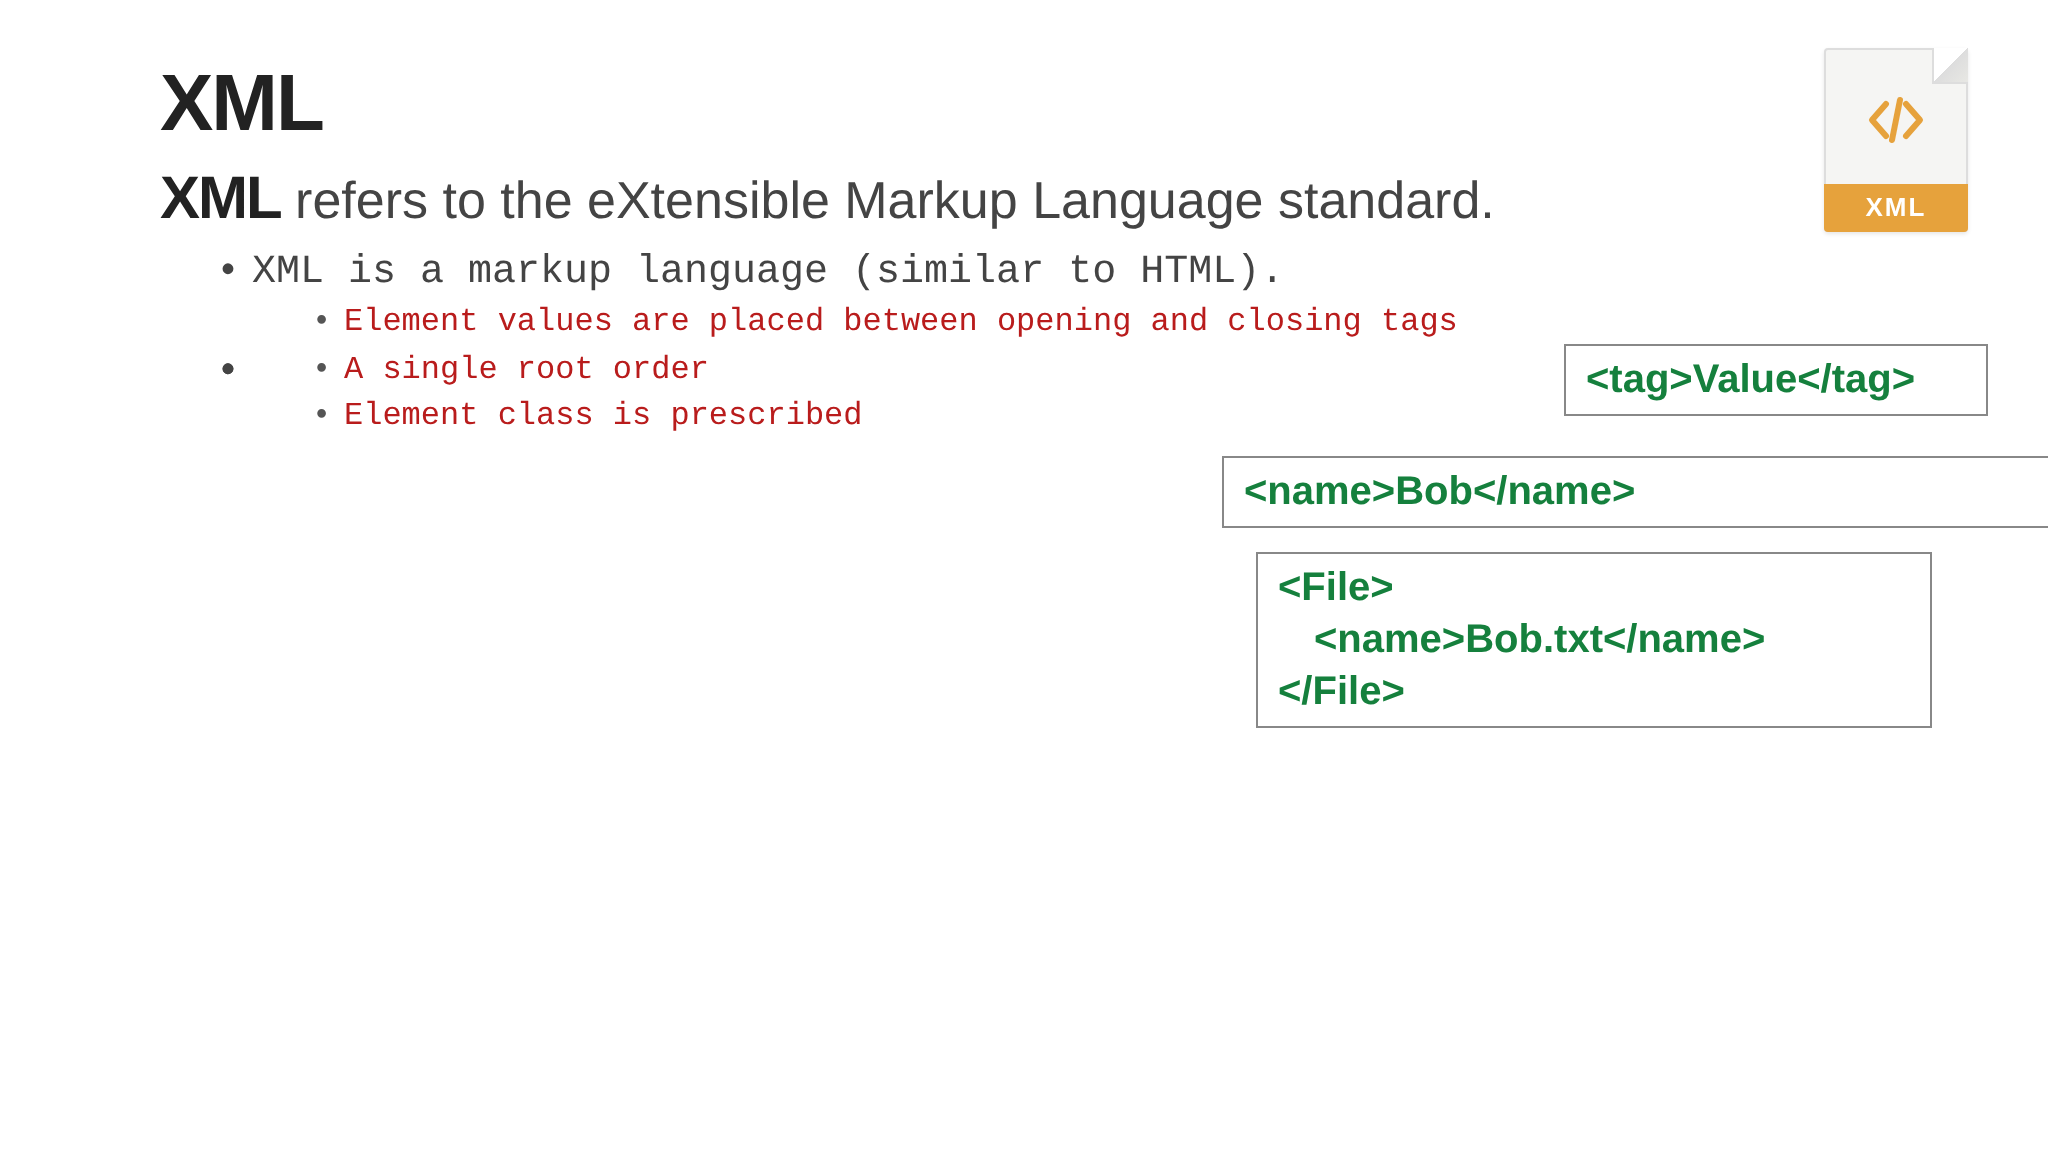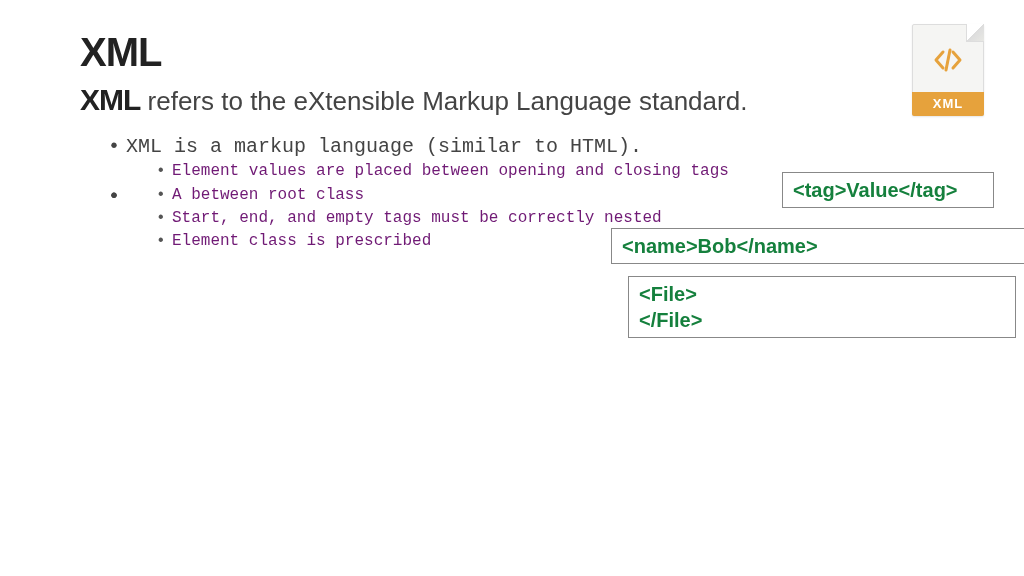--- a/index.html
+++ b/index.html
@@ -1,32 +1,32 @@
 <!DOCTYPE html>
 <html><head>
 <meta charset="utf-8">
 <style>
   * { box-sizing: border-box; margin: 0; padding: 0; }
   html, body { width: 1024px; height: 576px; overflow: hidden; background: #fff; font-family: Arial, Helvetica, sans-serif; color: #333; }
   .slide { position: relative; width: 1024px; height: 576px; padding: 30px 60px 20px 80px; }
   .title { font-size: 40px; font-weight: 900; letter-spacing: -1px; color: #222; margin-bottom: 8px; }
-  .subtitle { font-size: 26px; color: #444; margin-bottom: 18px; }
+  .subtitle { font-size: 26px; color: #444; margin-bottom: 8px; }
   .subtitle .bold { font-size: 30px; font-weight: 900; color: #222; letter-spacing: -1px; }
   ul.lvl1 { list-style: none; padding-left: 28px; font-family: Liberation Mono, monospace; }
   ul.lvl1 > li { position: relative; font-size: 20px; color: #444; margin: 4px 0 4px 0; padding-left: 18px; }
   ul.lvl1 > li::before { content: "•"; position: absolute; left: 0; top: 0; font-size: 20px; color: #444; }
   ul.lvl2 { list-style: none; padding-left: 30px; margin-top: 2px; margin-bottom: 2px; }
-  ul.lvl2 > li { position: relative; font-size: 16px; color: #701a75; margin: 3px 0; padding-left: 16px; line-height: 1.25; }
+  ul.lvl2 > li { position: relative; font-size: 16px; color: #b91c1c; margin: 3px 0; padding-left: 16px; line-height: 1.25; }
   ul.lvl2 > li::before { content: "•"; position: absolute; left: 0; top: 0; font-size: 16px; color: #555; }
   .narrow { max-width: 360px; }
   .codebox { position: absolute; border: 1px solid #888; background: #fff; padding: 4px 10px; font-family: Arial, Helvetica, sans-serif; font-weight: 700; font-size: 20px; color: #15803d; line-height: 1.3; }
   .codebox .indent { padding-left: 18px; display: block; }
   #box1 { top: 172px; left: 782px; width: 212px; }
   #box2 { top: 228px; left: 611px; width: 422px; }
-  #box3 { top: 276px; left: 628px; width: 388px; }
+  #box3 { top: 276px; left: 628px; width: 338px; }
   
   .xmlicon { position: absolute; top: 24px; right: 40px; width: 72px; height: 92px; }
   .xmlicon .page { position: absolute; top: 0; left: 0; width: 72px; height: 92px; background: #f5f5f3; border: 1px solid #ddd; border-radius: 2px; box-shadow: 0 1px 2px rgba(0,0,0,0.1); }
   .xmlicon .fold { position: absolute; top: 0; right: 0; width: 18px; height: 18px; background: linear-gradient(135deg, #fff 0%, #fff 49%, #ddd 50%, #e8e8e4 100%); border-left: 1px solid #ddd; border-bottom: 1px solid #ddd; }
   .xmlicon .band { position: absolute; bottom: 0; left: 0; width: 72px; height: 24px; background: #e6a23c; color: #fff; font-size: 13px; font-weight: 700; text-align: center; line-height: 24px; letter-spacing: 1px; border-radius: 0 0 2px 2px; }
   .xmlicon svg { position: absolute; top: 18px; left: 18px; }
 </style>
 </head>
 <body>
 
@@ -55,31 +55,31 @@
       <ul class="lvl2">
         <li><span>Element values are placed between opening and closing tags</span></li>
       </ul>
     </li>
     <li>
       <ul class="lvl2">
       </ul>
     </li>
     <li>
       <ul class="lvl2">
-        <li><span>A between root class</span></li>
-        <li><span>Start, end, and empty tags must be correctly nested</span></li>
+        <li><span>A single root order</span></li>
         <li><span>Element class is prescribed</span></li>
       </ul>
     </li>
   </ul>
 
   <div id="box1" class="codebox">
     <span>&lt;tag&gt;Value&lt;/tag&gt;</span>
   </div>
   <div id="box2" class="codebox">
     <span>&lt;name&gt;Bob&lt;/name&gt;</span>
   </div>
   <div id="box3" class="codebox">
     <span>&lt;File&gt;</span><br>
+    <span class="indent">&lt;name&gt;Bob.txt&lt;/name&gt;</span>
     <span>&lt;/File&gt;</span>
   </div>
 
 </div>
 
 </body></html>

